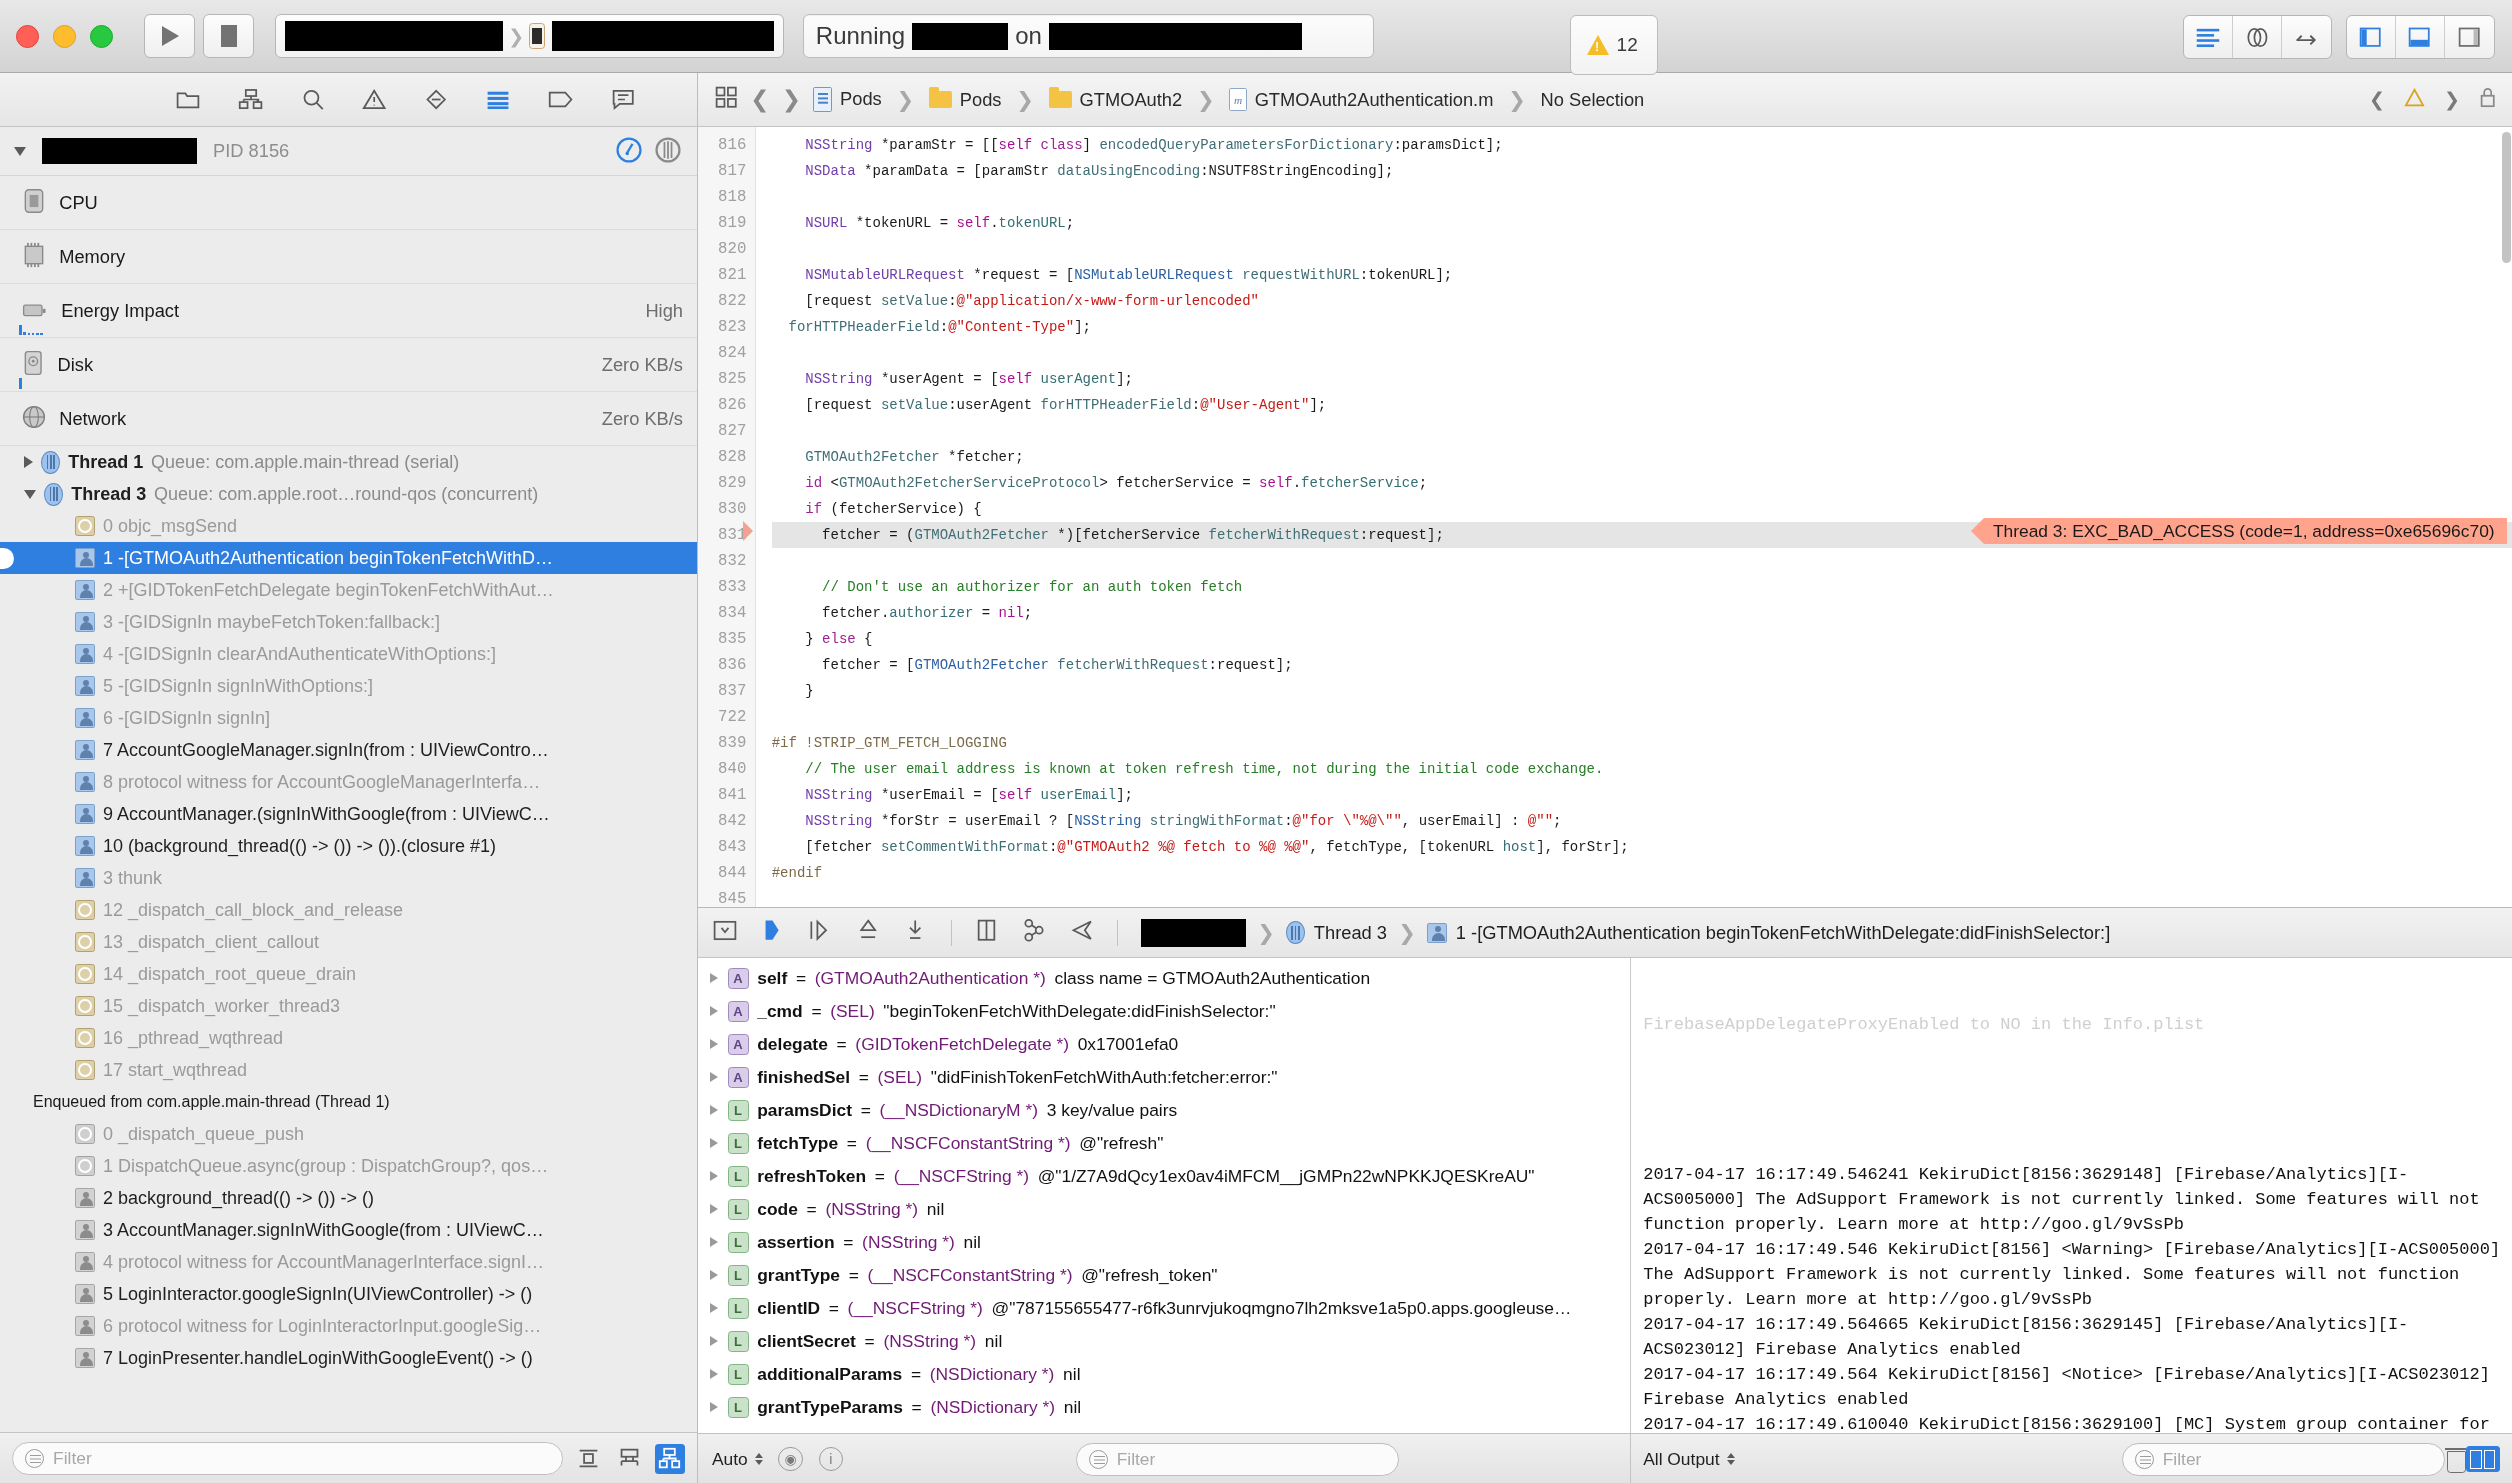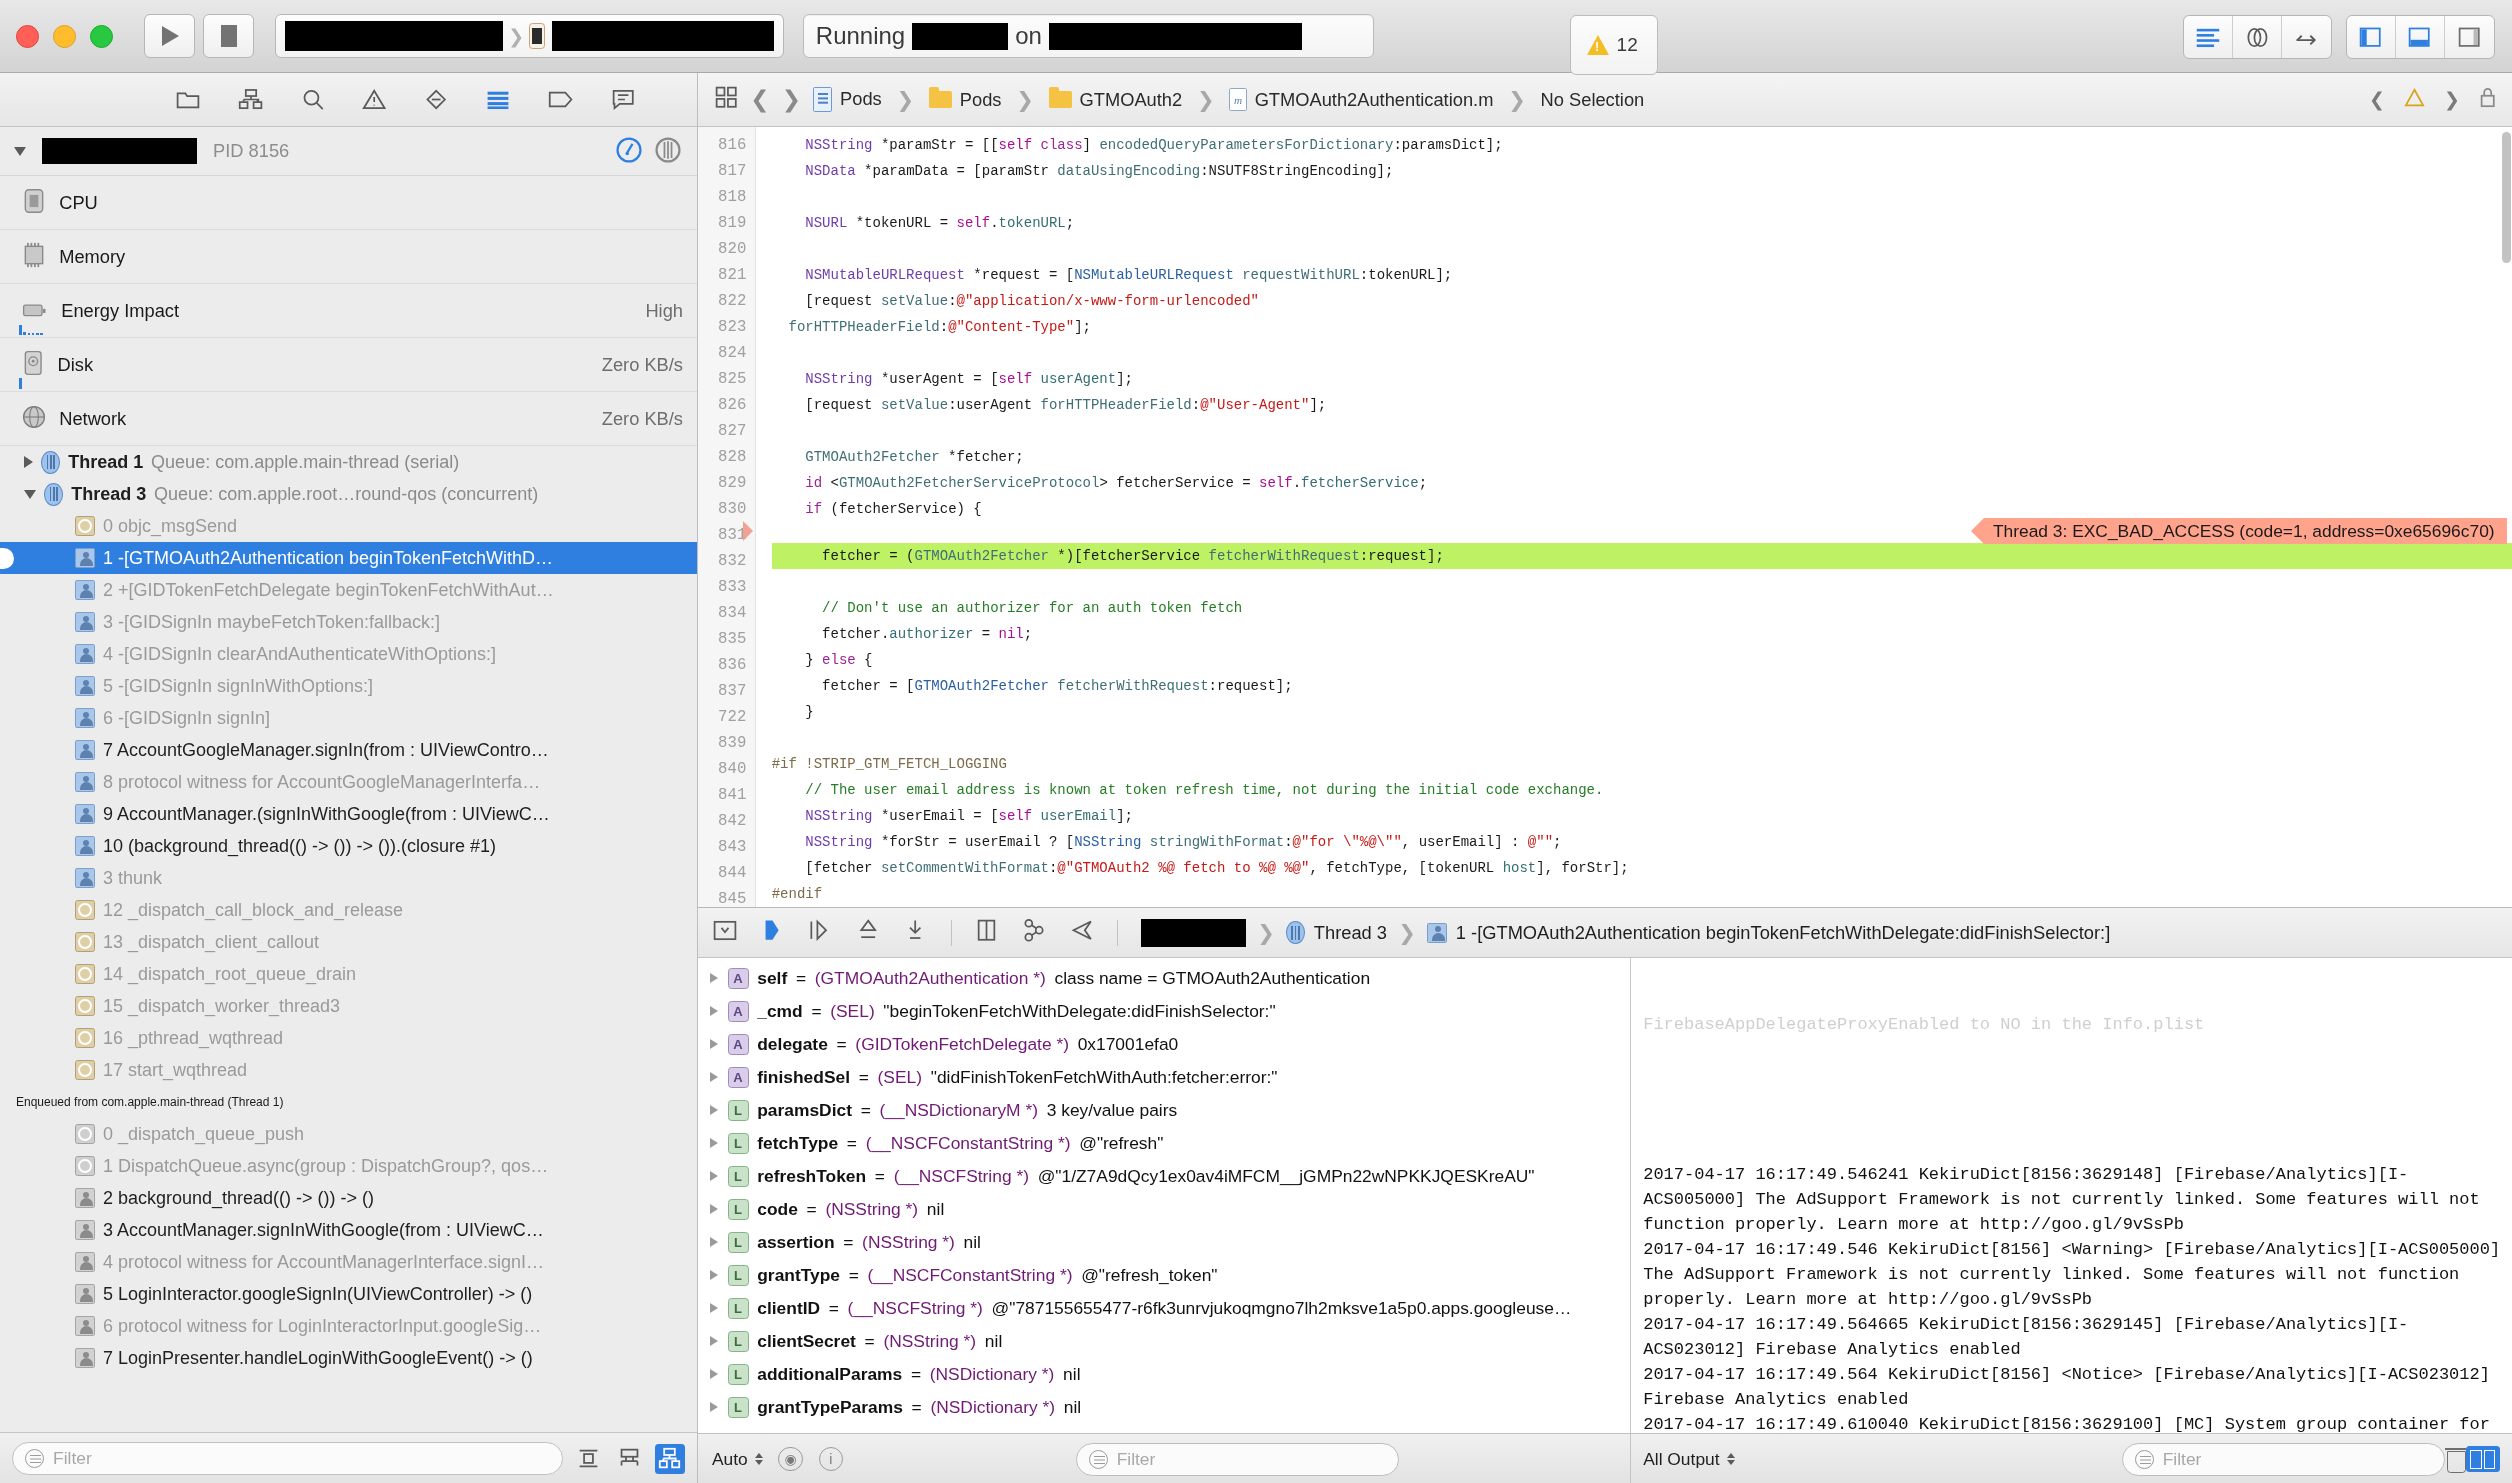--- a/index.html
+++ b/index.html
@@ -148,21 +148,21 @@
   .spark { position:absolute; left:19px; bottom:1.7px; display:flex; align-items:flex-end; gap:1.7px; height:12.2px;}
   .spark i { width:2.6px; background:#2f7fe0; display:block; }
 
   .threads { flex: 1; overflow: hidden; background: #ececec; }
   .tr {
     height: 32px; display: flex; align-items: center;
     font-size: 18px; color: #1f1f1f; white-space: nowrap;
     padding-left: 24.4px; gap: 7.9px;
   }
   .tr.frame { padding-left: 75px; }
-  .tr.enq { padding-left: 16px; color:#1a1a1a; font-size:12px;}
+  .tr.enq { padding-left: 33px; color:#1a1a1a; font-size:16px;}
   .tr.dim { color: #9a9a9a; }
   .tr.sel { background: #2f7fe0; color: #fff; }
   .tr .q { color: #8b8b8b; }
   .tr b { font-weight: bold; }
   .tr .txt { overflow: hidden; text-overflow: ellipsis; }
 
   .ico-thread {
     width: 19px; height: 23px; border-radius: 9.6px/11.3px;
     background: #9cc2ef; border: 1.3px solid #5f8cc4;
     display:flex; align-items:center; justify-content:center; gap:1.7px; flex:0 0 19px;
@@ -242,21 +242,21 @@
     font-size: 15.7px; color: #a0a0a0; padding-top: 5.2px;
   }
   .gutter div { height: 26px; line-height: 26px; }
   .code {
     flex: 1; padding-top: 5.2px; padding-left: 15.7px;
     font-family: "Liberation Mono", monospace;
     font-size: 14px; color: #1a1a1a;
     white-space: pre; overflow: hidden; position: relative;
   }
   .code .ln { height: 26px; line-height: 26px; }
-  .code .ln.crash { background: #bef264; margin-top: 21px; }
+  .code .ln.crash { background: #e5e5e5; }
   .kw   { color: #9b2393; }      
   .type { color: #703daa; }      
   .cls  { color: #3f6e75; }      
   .clsb { color: #2b5fa1; }      
   .str  { color: #c41a16; }      
   .cmt  { color: #267d26; }      
   .sel2 { color: #3f6e74; }      
   .pre  { color: #7c6a48; }      
   .prop { color: #346e73; }
   .mag  { color: #aa0d91; }

